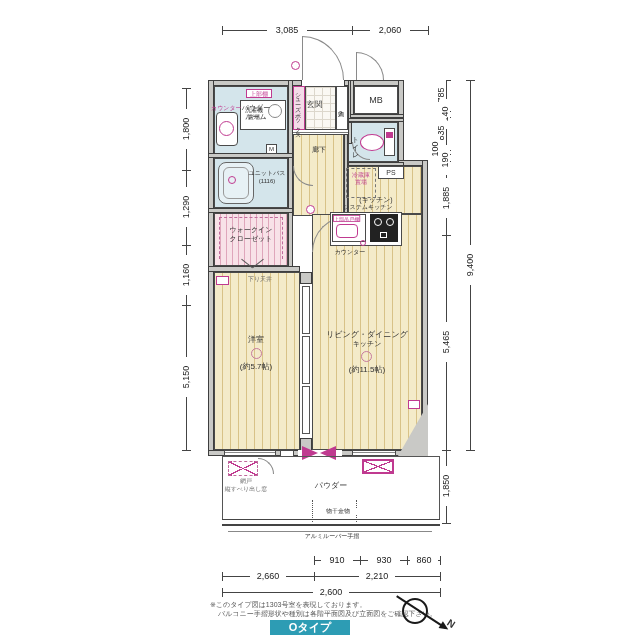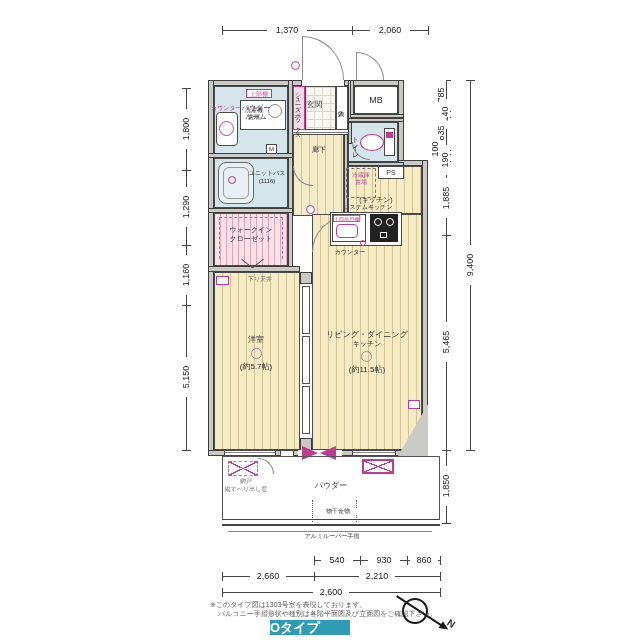--- a/index.html
+++ b/index.html
@@ -37,34 +37,34 @@
   .arc-bl{border-bottom:1px solid #8a8a8a;border-left:1px solid #8a8a8a;border-bottom-left-radius:100% 100%;}
   .xbox{background-image:
      linear-gradient(to top right,transparent calc(50% - .6px),#c03a90 calc(50% - .6px),#c03a90 calc(50% + .6px),transparent calc(50% + .6px)),
      linear-gradient(to bottom right,transparent calc(50% - .6px),#c03a90 calc(50% - .6px),#c03a90 calc(50% + .6px),transparent calc(50% + .6px));}
   .xsolid{border:2px solid #c03a90;}
   .xdash{border:1px dashed #c06a9d;}
   .dotline{width:0;border-left:1px dotted #555;}
   .light{border:1px solid #c77a9e;border-radius:50%;background:transparent;}
   .triR{width:0;height:0;border-top:7px solid transparent;border-bottom:7px solid transparent;border-left:16px solid #c03a90;}
   .triL{width:0;height:0;border-top:7px solid transparent;border-bottom:7px solid transparent;border-right:16px solid #c03a90;}
-  .typebtn{background:#2d9cb4;color:#fff;font-size:13px;font-weight:bold;line-height:15px;}
+  .typebtn{background:#2d9cb4;color:#fff;font-size:11px;font-weight:bold;text-align:center;line-height:15px;}
   .note{font-size:7px;color:#555;white-space:nowrap;}
   .panel{border:1px solid #555;background:#fff;}
 </style>
 </head>
 <body>
 
 <div id="stage">
 
   <div class="abs hline" style="left:222px;top:30px;width:206px;"></div>
   <div class="abs tickv" style="left:222px;top:26px;"></div>
   <div class="abs tickv" style="left:352px;top:26px;"></div>
   <div class="abs tickv" style="left:428px;top:26px;"></div>
-  <span class="abs dim" style="left:267px;top:25px;width:40px;">1,370</span>
+  <span class="abs dim" style="left:267px;top:25px;width:40px;">3,085</span>
   <span class="abs dim" style="left:370px;top:25px;width:40px;">2,060</span>
 
   <div class="abs vline" style="left:186px;top:88px;height:362px;"></div>
   <div class="abs tickh" style="left:182px;top:88px;"></div>
   <div class="abs tickh" style="left:182px;top:170px;"></div>
   <div class="abs tickh" style="left:182px;top:245px;"></div>
   <div class="abs tickh" style="left:182px;top:305px;"></div>
   <div class="abs tickh" style="left:182px;top:450px;"></div>
   <span class="abs dim rot" style="left:166px;top:124px;width:40px;">1,800</span>
   <span class="abs dim rot" style="left:166px;top:202px;width:40px;">1,290</span>
@@ -93,21 +93,21 @@
   <div class="abs vline" style="left:470px;top:80px;height:370px;"></div>
   <div class="abs tickh" style="left:466px;top:80px;"></div>
   <div class="abs tickh" style="left:466px;top:450px;"></div>
   <span class="abs dim rot" style="left:450px;top:260px;width:40px;">9,400</span>
 
   <div class="abs hline" style="left:314px;top:560px;width:126px;"></div>
   <div class="abs tickv" style="left:314px;top:556px;"></div>
   <div class="abs tickv" style="left:360px;top:556px;"></div>
   <div class="abs tickv" style="left:407px;top:556px;"></div>
   <div class="abs tickv" style="left:440px;top:556px;"></div>
-  <span class="abs dim" style="left:321px;top:555px;width:32px;">540</span>
+  <span class="abs dim" style="left:321px;top:555px;width:32px;">910</span>
   <span class="abs dim" style="left:368px;top:555px;width:32px;">930</span>
   <span class="abs dim" style="left:410px;top:555px;width:28px;">860</span>
 
   <div class="abs hline" style="left:222px;top:576px;width:218px;"></div>
   <div class="abs tickv" style="left:222px;top:572px;"></div>
   <div class="abs tickv" style="left:314px;top:572px;"></div>
   <div class="abs tickv" style="left:440px;top:572px;"></div>
   <span class="abs dim" style="left:250px;top:571px;width:36px;">2,660</span>
   <span class="abs dim" style="left:359px;top:571px;width:36px;">2,210</span>
 

